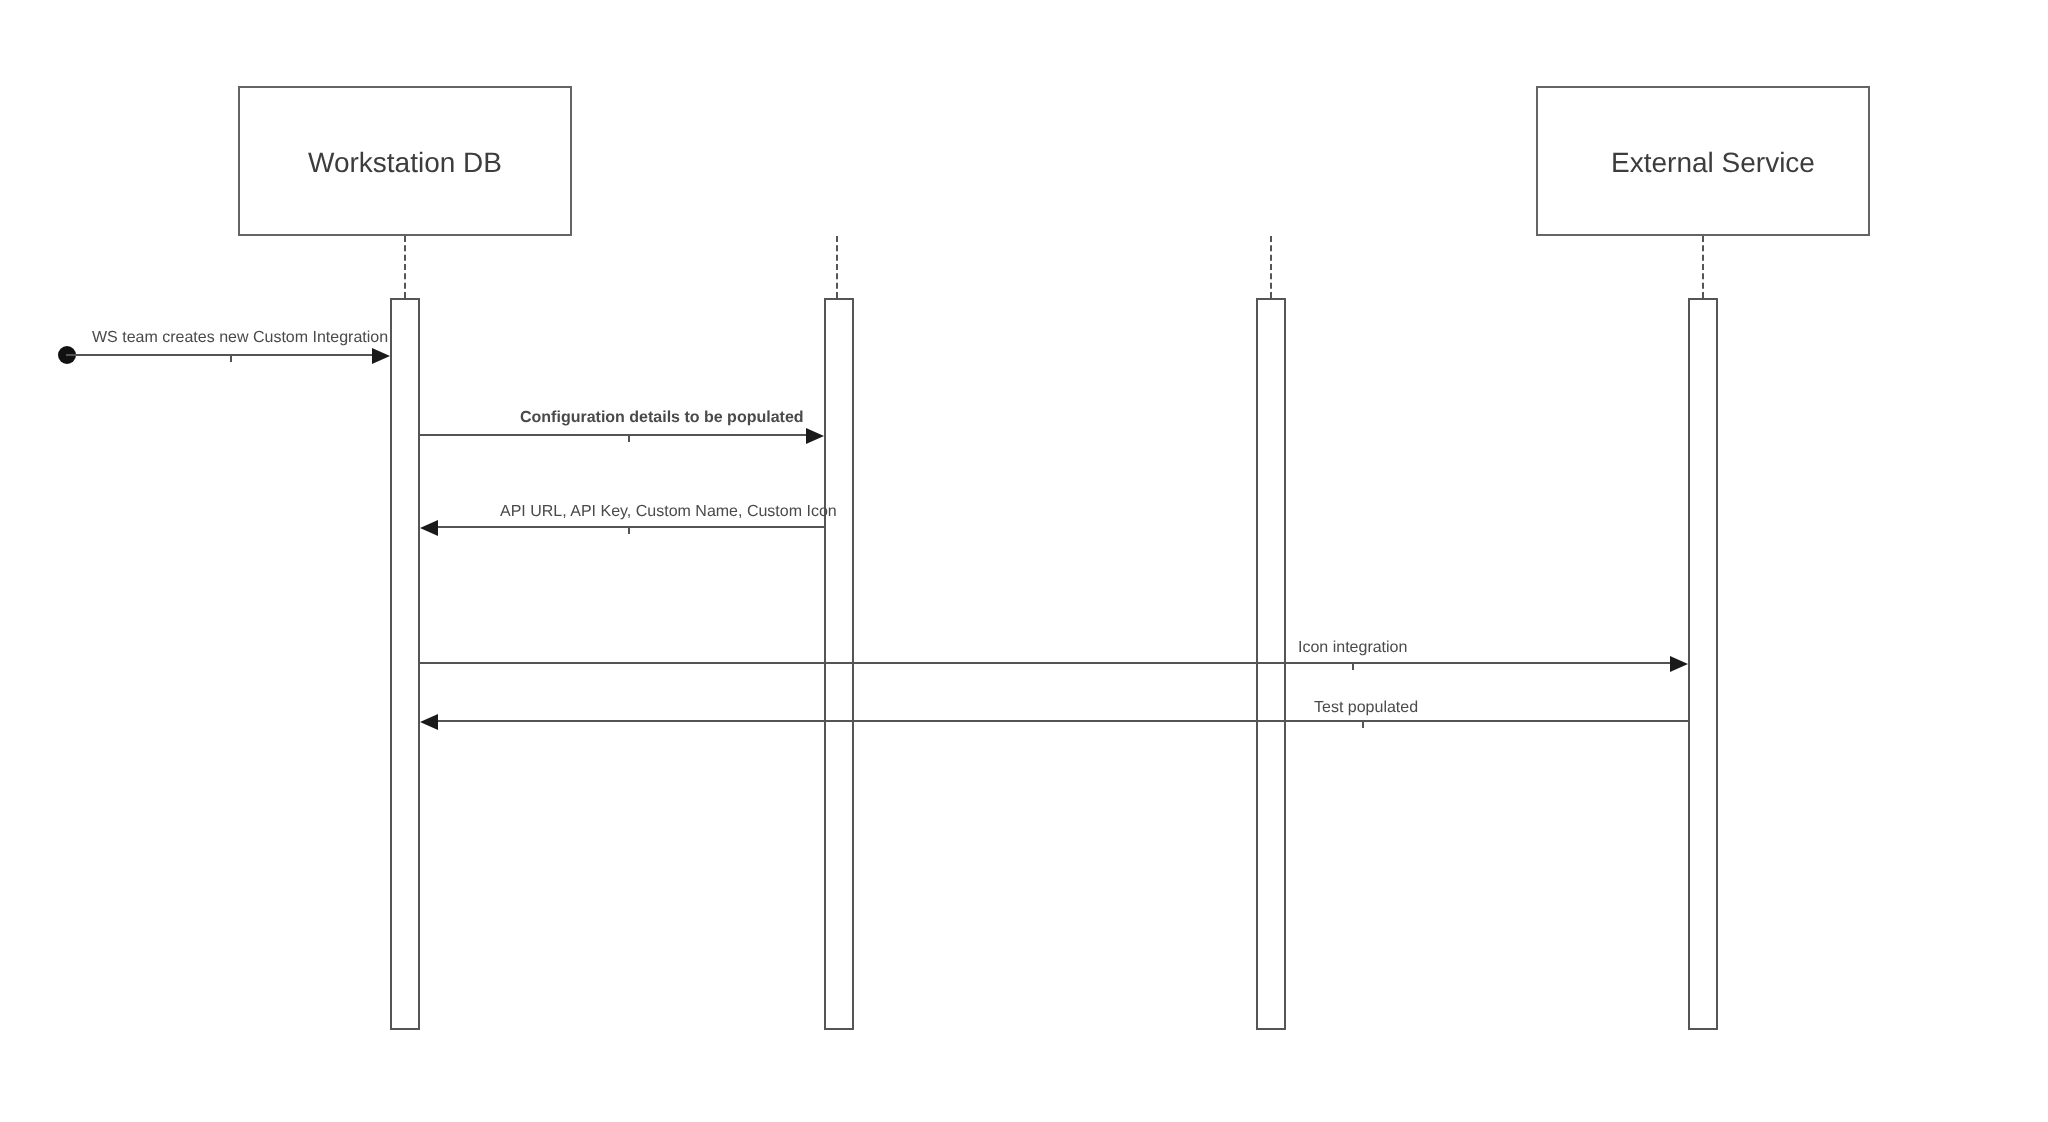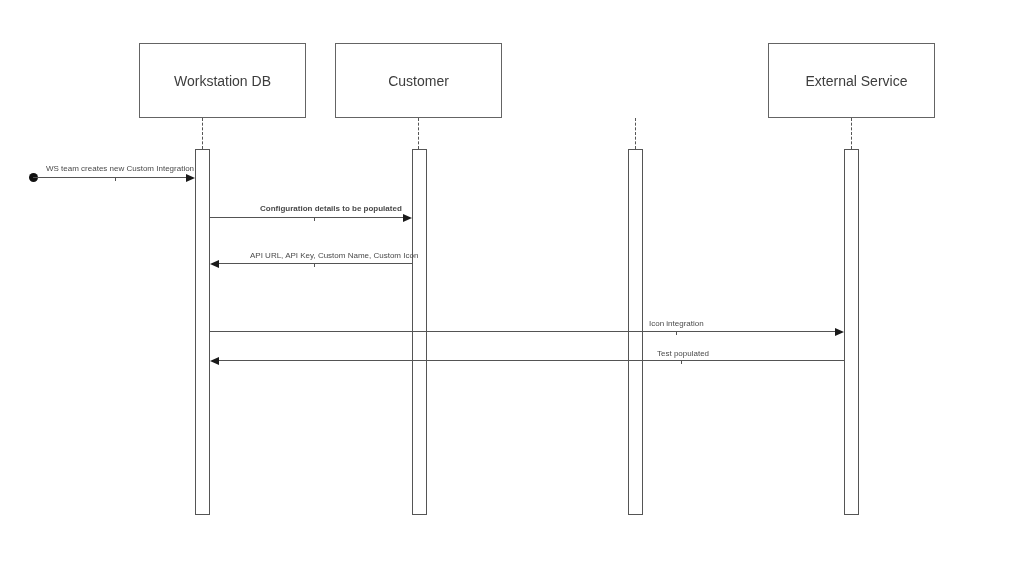--- a/index.html
+++ b/index.html
@@ -88,29 +88,26 @@
     height: 9px;
     border-radius: 50%;
     background: #111111;
   }
 </style>
 </head>
 <body>
 
 <div id="stage">
 
-  <div class="actor-box" style="left:119px;margin-left:20px;">
+  <div class="actor-box" style="left:119px;">
     <span class="actor-label">Workstation DB</span>
   </div>
   <div class="lifeline-dash" style="left:202px;"></div>
   <div class="activation-bar" style="left:195px;"></div>
 
-  <div class="actor-box" style="left:335px;">
-    <span class="actor-label">Customer</span>
-  </div>
   <div class="lifeline-dash" style="left:418px;"></div>
   <div class="activation-bar" style="left:412px;"></div>
 
   <div class="lifeline-dash" style="left:635px;"></div>
   <div class="activation-bar" style="left:628px;"></div>
 
   <div class="actor-box" style="left:768px;padding-left:10px;">
     <span class="actor-label">External Service</span>
   </div>
   <div class="lifeline-dash" style="left:851px;"></div>

